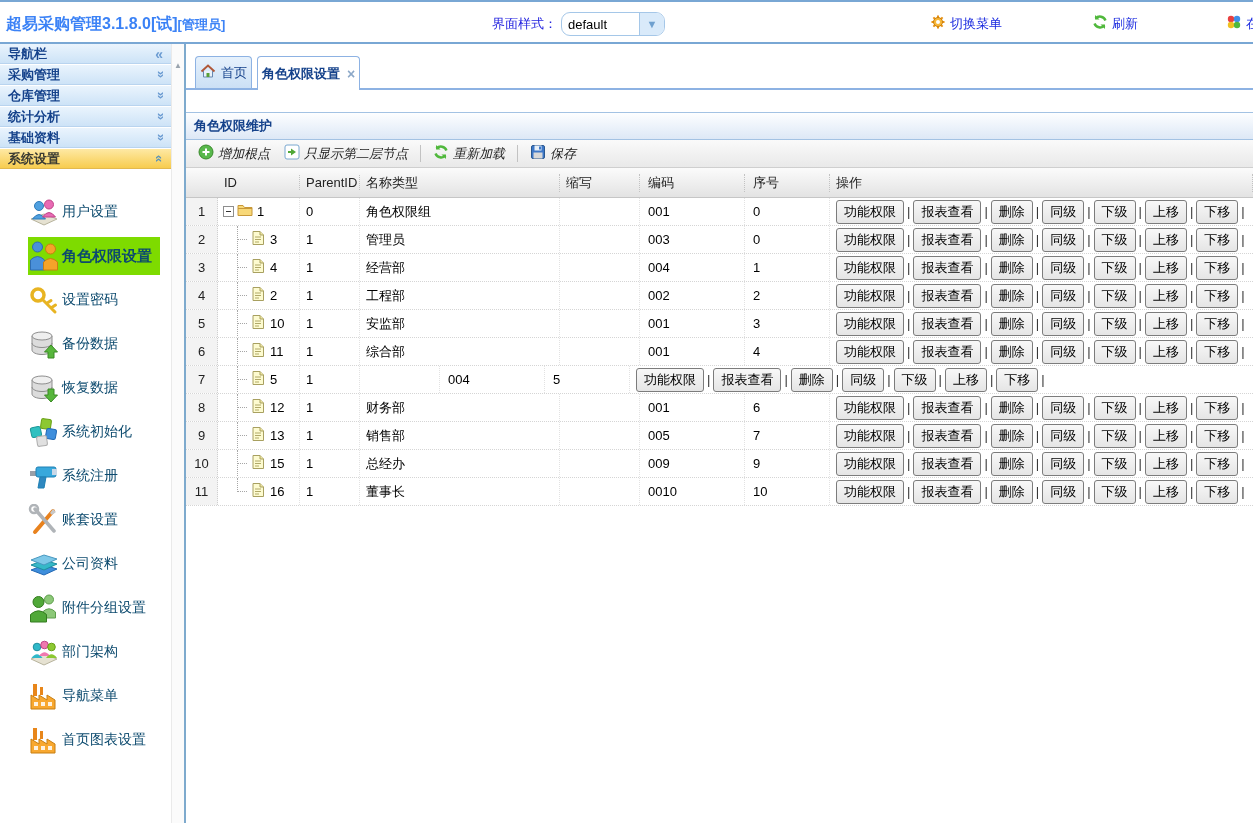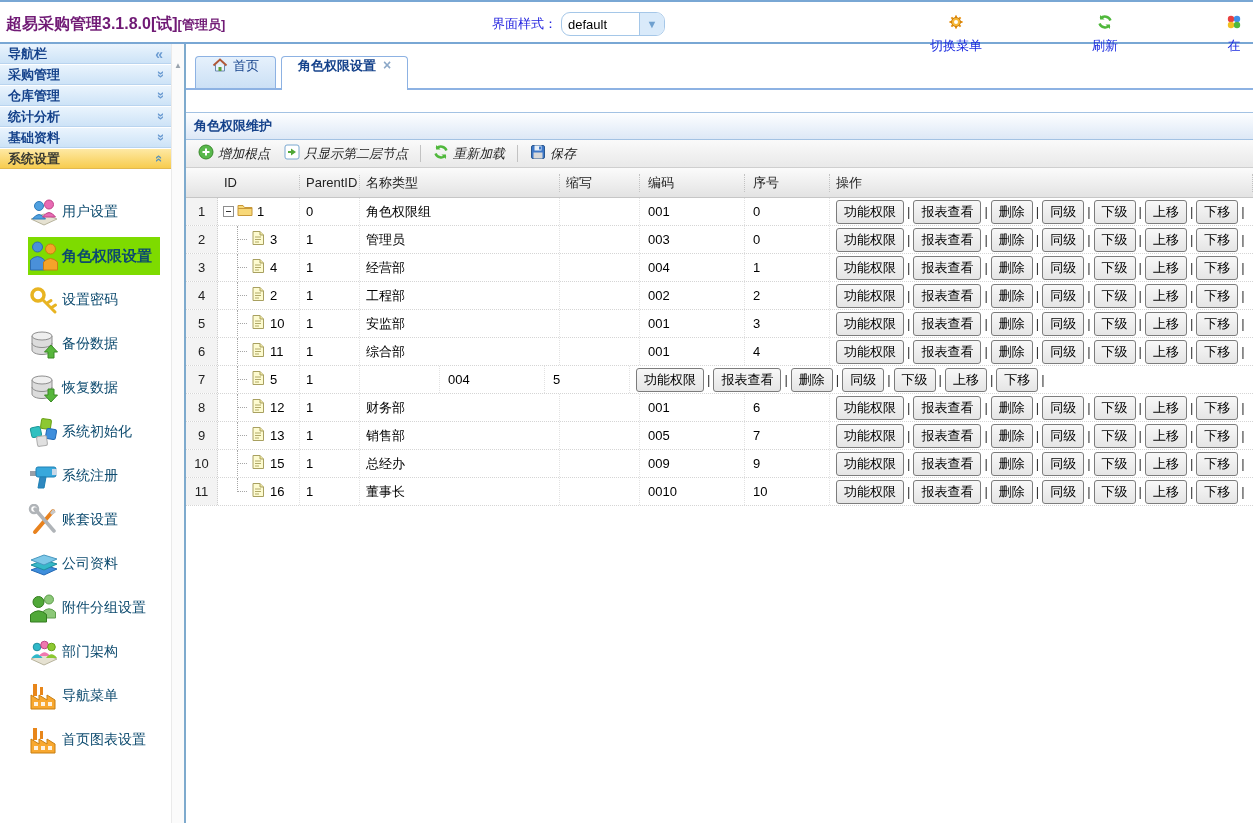--- a/index.html
+++ b/index.html
@@ -6,34 +6,34 @@
   html,body { margin:0; padding:0; }
   body {
     width:1253px; height:825px; overflow:hidden; background:#fff;
     font-family:"Liberation Sans","DejaVu Sans",sans-serif; font-size:13px; color:#000;
   }
   
   .app-header {
     position:relative; height:44px; background:#fff;
     border-top:2px solid #79A7D4; border-bottom:2px solid #79A7D4;
   }
-  .app-title { position:absolute; left:6px; top:12px; font-size:16px; font-weight:bold; color:#701a75; }
+  .app-title { position:absolute; left:6px; top:12px; font-size:16px; font-weight:bold; color:#3b82f6; }
   .app-title .badge { font-size:13px; }
   .style-group { position:absolute; left:492px; top:10px; display:flex; align-items:center; }
   .style-label { color:#2323DF; font-size:13px; margin-right:4px; }
   .style-select {
     width:104px; height:24px; border:1px solid #A5C7E8; border-radius:9px; background:#fff;
     display:flex; align-items:center; overflow:hidden; cursor:pointer;
   }
   .style-select .val { flex:1; padding-left:6px; font-size:13px; color:#000; }
   .style-select .chev {
     width:25px; height:100%; background:#D9EAFA; border-left:1px solid #A5C7E8;
     display:flex; align-items:center; justify-content:center; color:#6FA0CF; font-size:11px; font-weight:bold;
   }
-  .hdr-link { position:absolute; top:12px; display:flex; align-items:center; gap:4px; color:#1A2ADF; font-size:13px; cursor:pointer; white-space:nowrap;flex-direction:column; }
+  .hdr-link { position:absolute; top:12px; display:flex; align-items:center; gap:4px; color:#1A2ADF; font-size:13px; cursor:pointer; white-space:nowrap; }
   .hdr-link svg { flex:none; }
   
   .layout { display:flex; height:779px; }
   
   .sidebar { width:186px; height:100%; display:flex; }
   .side-inner { width:171px; display:flex; flex-direction:column; }
   .side-gutter { width:13px; background:#FBFBFB; border-left:1px solid #EAEAEA; }
   .gutter-arrow { height:15px; margin-top:14px; display:flex; align-items:center; justify-content:center; color:#9AA4AE; font-size:8px; cursor:pointer; }
   .sidebar-wrap { border-right:2px solid #7EAACD; }
   .acc-header {
@@ -50,21 +50,21 @@
   .menu-item { height:44px; display:flex; align-items:center; padding-left:28px; cursor:pointer; }
   .mi-inner { display:flex; align-items:center; padding:3px 8px 3px 0; }
   .menu-item .mi-icon { width:32px; height:32px; flex:none; margin-right:2px; }
   .menu-item .mi-label { font-size:14px; color:#0c4a6e; white-space:nowrap; }
   .menu-item.selected .mi-inner { background:#7EDB00; }
   .menu-item.selected .mi-label { font-weight:bold; font-size:15px; }
   
   .main { flex:1; display:flex; flex-direction:column; background:#fff; overflow:hidden; }
   .tabstrip { height:46px; flex:none; display:flex; align-items:flex-end; padding-left:9px; border-bottom:2px solid #8DB2E3; background:#fff; }
   .tab {
-    height:32px; display:flex; padding:0 16px; margin-right:5px; cursor:pointer;
+    height:32px; display:flex; align-items:center; padding:0 4px; margin-right:5px; cursor:pointer;
     border:1px solid #8DB2E3; border-bottom:none; border-radius:4px 4px 0 0;
     background:linear-gradient(#E6F1FC,#CBE0F5); color:#15428B; font-size:13px; white-space:nowrap;
   }
   .tab.active { background:#fff; font-weight:bold; height:34px; margin-bottom:-2px; }
   .tab .home-ic { margin-right:5px; }
   .tab .close-x { margin-left:7px; color:#8CA8C8; font-weight:bold; font-size:14px; cursor:pointer; }
   .tab-gap { height:22px; flex:none; background:#fff; }
   .panel-header {
     height:28px; flex:none; display:flex; align-items:center; padding-left:8px;
     background:linear-gradient(#FDFEFF,#DDE8F6); border-top:1px solid #A3C2E3; border-bottom:1px solid #A3C2E3;

